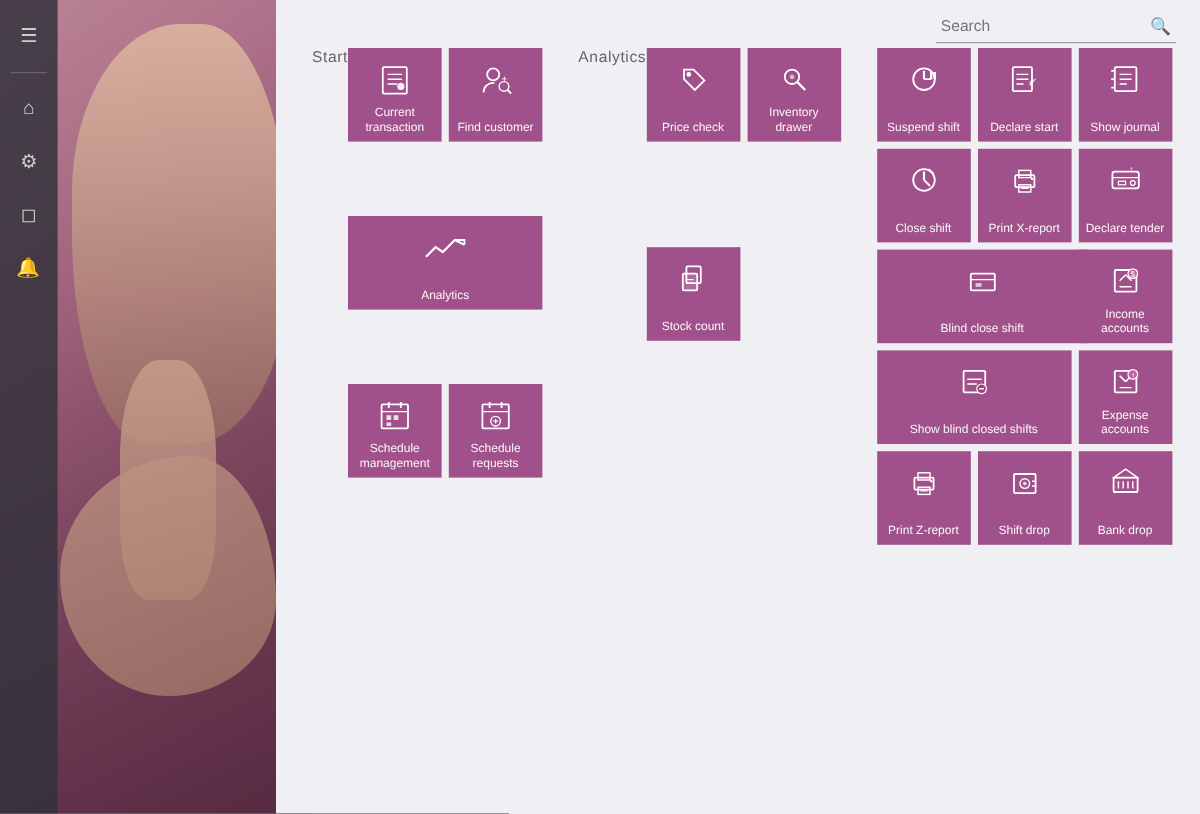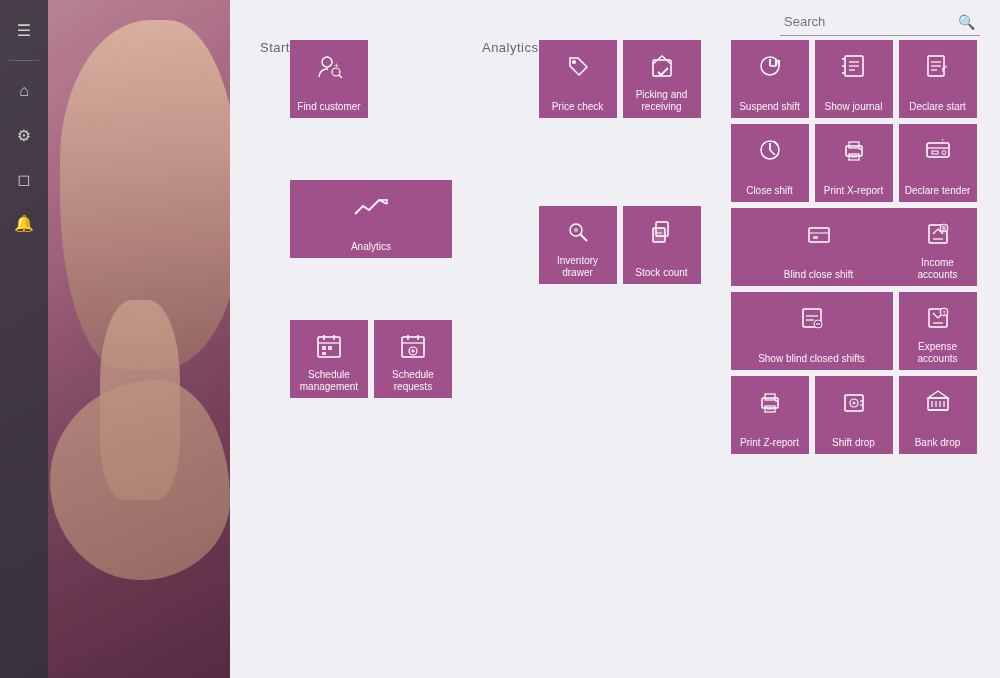--- a/index.html
+++ b/index.html
@@ -253,20 +253,32 @@
     <input class="search-input" type="text" placeholder="Search" style="">
     <span class="search-icon-btn">🔍</span>
   </div>
 
   <div class="sections-container">
 
     <div class="section start-section">
       <div class="section-title">Start</div>
       <div class="tiles-grid">
 
+        <div class="tile tile-purple">
+          <div class="tile-icon">
+            <svg width="30" height="30" viewBox="0 0 30 30" fill="none">
+              <rect x="5" y="4" width="20" height="22" rx="1" stroke="white" stroke-width="1.5" fill="none"></rect>
+              <line x1="9" y1="10" x2="21" y2="10" stroke="white" stroke-width="1.2"></line>
+              <line x1="9" y1="14" x2="21" y2="14" stroke="white" stroke-width="1.2"></line>
+              <line x1="9" y1="18" x2="17" y2="18" stroke="white" stroke-width="1.2"></line>
+              <circle cx="20" cy="20" r="3" fill="white" opacity="0.9"></circle>
+            </svg>
+          </div>
+          <div class="tile-label">Current transaction</div>
+        </div>
 
         <div class="tile tile-purple">
           <div class="tile-icon">
             <svg width="30" height="30" viewBox="0 0 30 30" fill="none">
               <circle cx="13" cy="10" r="5" stroke="white" stroke-width="1.5" fill="none"></circle>
               <path d="M5 25c0-5 4-8 8-8h1" stroke="white" stroke-width="1.5" fill="none"></path>
               <circle cx="22" cy="20" r="4" stroke="white" stroke-width="1.2" fill="none"></circle>
               <line x1="25" y1="23" x2="28" y2="26" stroke="white" stroke-width="1.5"></line>
               <text x="20" y="16" fill="white" font-size="8">+</text>
             </svg>
@@ -324,30 +336,20 @@
         <div class="tile tile-purple">
           <div class="tile-icon">
             <svg width="28" height="28" viewBox="0 0 28 28" fill="none">
               <path d="M6 6h8l9 9-8 8-9-9V6z" stroke="white" stroke-width="1.5" fill="none"></path>
               <circle cx="10" cy="10" r="2" fill="white"></circle>
             </svg>
           </div>
           <div class="tile-label">Price check</div>
         </div>
 
-        <div class="tile tile-purple">
-          <div class="tile-icon">
-            <svg width="28" height="28" viewBox="0 0 28 28" fill="none">
-              <rect x="5" y="8" width="18" height="16" rx="1" stroke="white" stroke-width="1.5" fill="none"></rect>
-              <polyline points="5,12 14,4 23,12" stroke="white" stroke-width="1.5" fill="none"></polyline>
-              <polyline points="10,20 13,23 20,16" stroke="white" stroke-width="1.8" fill="none"></polyline>
-            </svg>
-          </div>
-          <div class="tile-label">Picking and receiving</div>
-        </div>
 
         <div class="tile tile-purple">
           <div class="tile-icon">
             <svg width="28" height="28" viewBox="0 0 28 28" fill="none">
               <circle cx="12" cy="12" r="6" stroke="white" stroke-width="1.5" fill="none"></circle>
               <line x1="16.5" y1="16.5" x2="23" y2="23" stroke="white" stroke-width="2"></line>
               <circle cx="12" cy="12" r="2" fill="white" opacity="0.6"></circle>
             </svg>
           </div>
           <div class="tile-label">Inventory drawer</div>
@@ -377,53 +379,53 @@
           <div class="tile-icon">
             <svg width="28" height="28" viewBox="0 0 28 28" fill="none">
               <circle cx="14" cy="14" r="9" stroke="white" stroke-width="1.5" fill="none"></circle>
               <line x1="14" y1="14" x2="14" y2="7" stroke="white" stroke-width="1.8"></line>
               <line x1="14" y1="14" x2="20" y2="14" stroke="white" stroke-width="1.5"></line>
               <line x1="20" y1="8" x2="20" y2="14" stroke="white" stroke-width="2"></line>
               <line x1="23" y1="8" x2="23" y2="14" stroke="white" stroke-width="2"></line>
             </svg>
           </div>
           <div class="tile-label">Suspend shift</div>
+        </div>
+
+        <div class="tile tile-purple">
+          <div class="tile-icon">
+            <svg width="28" height="28" viewBox="0 0 28 28" fill="none">
+              <rect x="4" y="4" width="16" height="20" rx="1" stroke="white" stroke-width="1.5" fill="none"></rect>
+              <line x1="7" y1="10" x2="17" y2="10" stroke="white" stroke-width="1.2"></line>
+              <line x1="7" y1="14" x2="17" y2="14" stroke="white" stroke-width="1.2"></line>
+              <line x1="7" y1="18" x2="13" y2="18" stroke="white" stroke-width="1.2"></line>
+              <path d="M18 16 L24 13 L18 20" fill="white" opacity="0.8"></path>
+            </svg>
+          </div>
+          <div class="tile-label">Declare start</div>
         </div>
 
         <div class="tile tile-purple">
           <div class="tile-icon">
             <svg width="28" height="28" viewBox="0 0 28 28" fill="none">
               <rect x="5" y="4" width="18" height="20" rx="1" stroke="white" stroke-width="1.5" fill="none"></rect>
               <line x1="9" y1="10" x2="19" y2="10" stroke="white" stroke-width="1.2"></line>
               <line x1="9" y1="14" x2="19" y2="14" stroke="white" stroke-width="1.2"></line>
               <line x1="9" y1="18" x2="15" y2="18" stroke="white" stroke-width="1.2"></line>
               <line x1="2" y1="7" x2="5" y2="7" stroke="white" stroke-width="1.5"></line>
               <line x1="2" y1="14" x2="5" y2="14" stroke="white" stroke-width="1.5"></line>
               <line x1="2" y1="21" x2="5" y2="21" stroke="white" stroke-width="1.5"></line>
             </svg>
           </div>
           <div class="tile-label">Show journal</div>
         </div>
 
         <div class="tile tile-purple">
           <div class="tile-icon">
             <svg width="28" height="28" viewBox="0 0 28 28" fill="none">
-              <rect x="4" y="4" width="16" height="20" rx="1" stroke="white" stroke-width="1.5" fill="none"></rect>
-              <line x1="7" y1="10" x2="17" y2="10" stroke="white" stroke-width="1.2"></line>
-              <line x1="7" y1="14" x2="17" y2="14" stroke="white" stroke-width="1.2"></line>
-              <line x1="7" y1="18" x2="13" y2="18" stroke="white" stroke-width="1.2"></line>
-              <path d="M18 16 L24 13 L18 20" fill="white" opacity="0.8"></path>
-            </svg>
-          </div>
-          <div class="tile-label">Declare start</div>
-        </div>
-
-        <div class="tile tile-purple">
-          <div class="tile-icon">
-            <svg width="28" height="28" viewBox="0 0 28 28" fill="none">
               <circle cx="14" cy="14" r="9" stroke="white" stroke-width="1.5" fill="none"></circle>
               <line x1="14" y1="14" x2="14" y2="7" stroke="white" stroke-width="1.8"></line>
               <line x1="14" y1="14" x2="19" y2="19" stroke="white" stroke-width="1.5"></line>
               <line x1="18" y1="5" x2="22" y2="9" stroke="white" stroke-width="1.5"></line>
             </svg>
           </div>
           <div class="tile-label">Close shift</div>
         </div>
 
         <div class="tile tile-purple">

